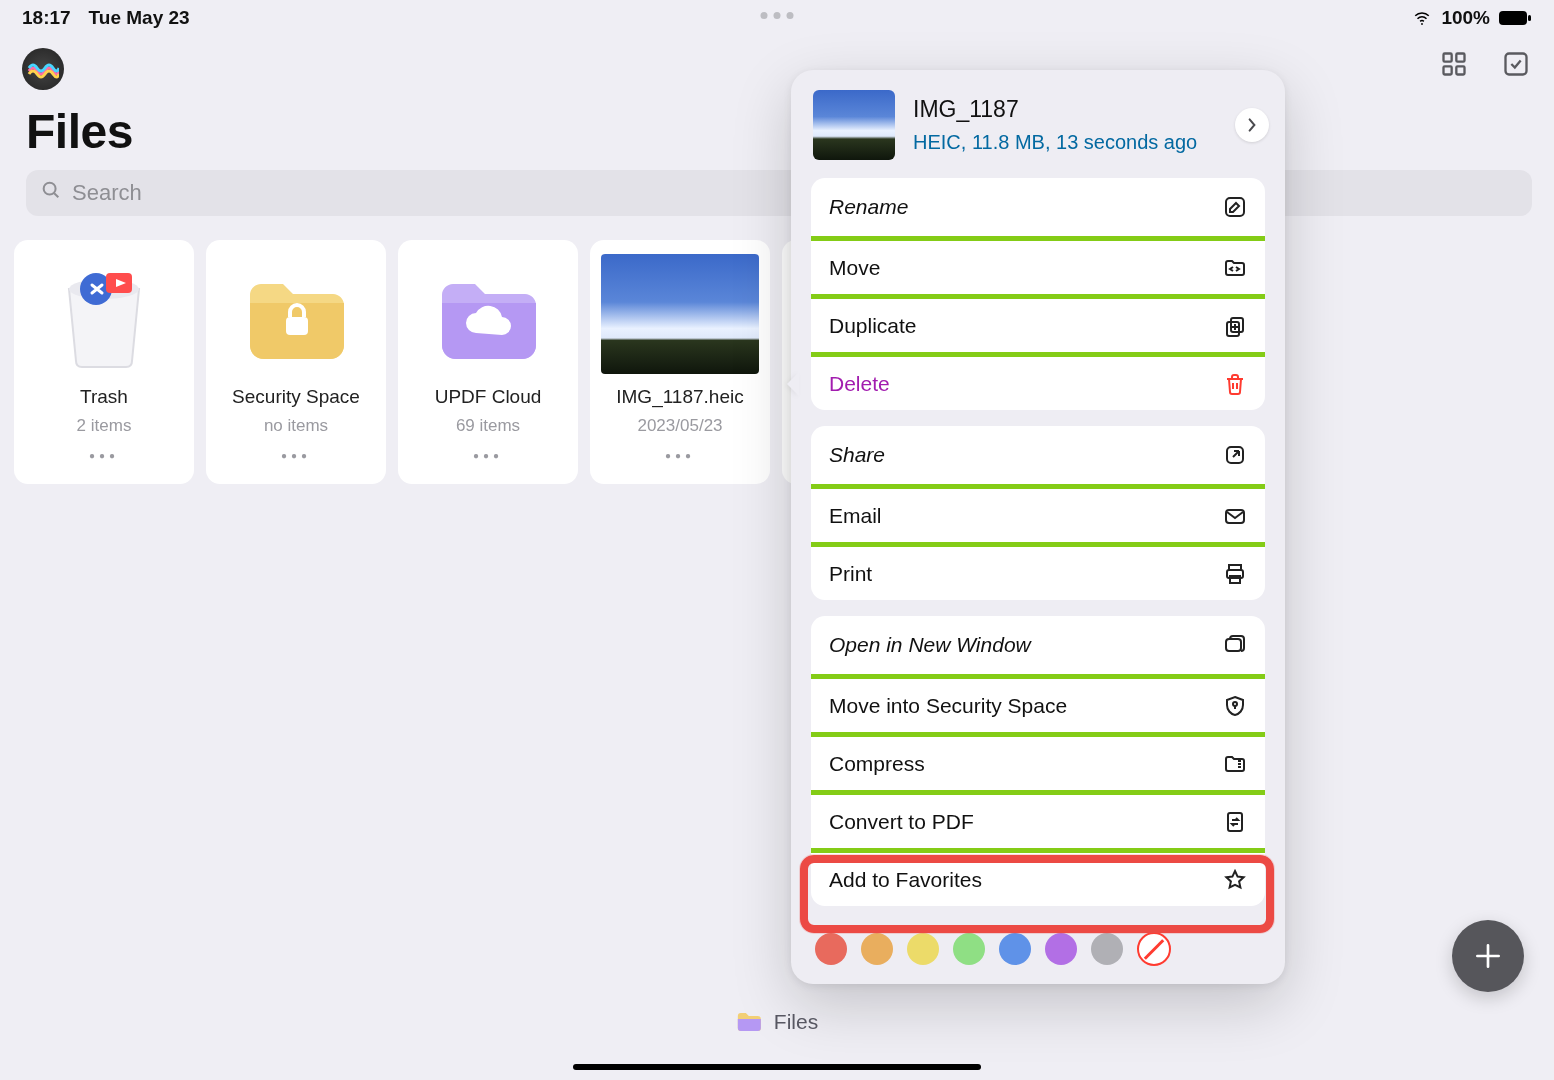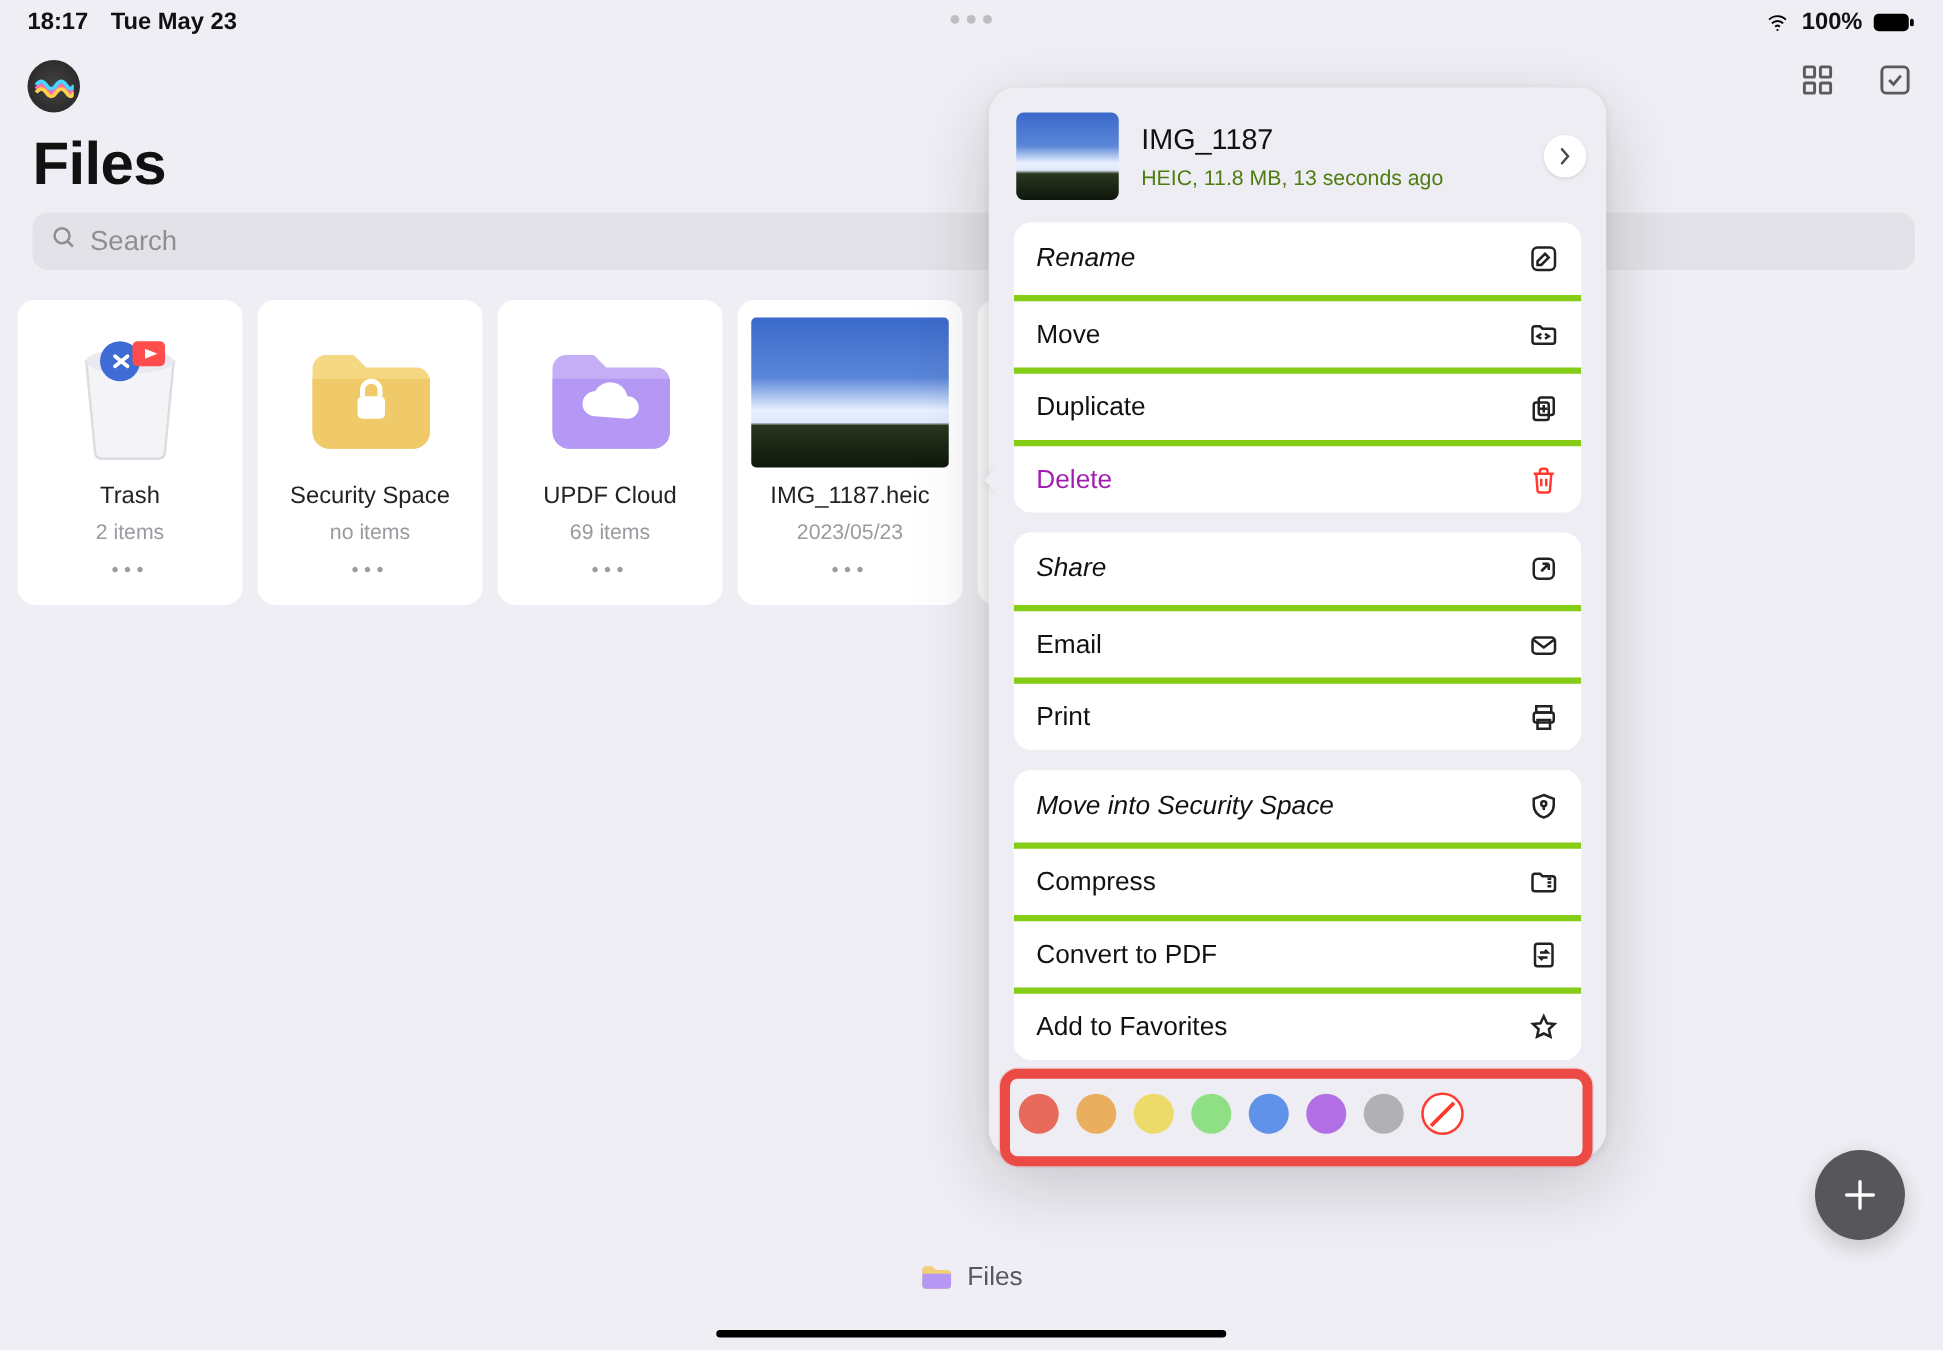--- a/index.html
+++ b/index.html
@@ -35,21 +35,21 @@
   .home-indicator { position:absolute; bottom:10px; left:50%; transform:translateX(-50%); width:408px; height:6px; border-radius:4px; background:#000; }
   
   .add-fab { position:absolute; right:30px; bottom:88px; width:72px; height:72px; border-radius:50%; background:#56565b; color:#fff; display:flex; align-items:center; justify-content:center; box-shadow:0 6px 18px rgba(0,0,0,.18); }
   
   .popover { position:absolute; top:70px; left:791px; width:494px; background:#eeedf3; border-radius:22px; box-shadow:0 20px 60px rgba(0,0,0,.18), 0 2px 8px rgba(0,0,0,.08); padding-bottom:18px; }
   .popover::before { content:""; position:absolute; left:-16px; top:302px; border:12px solid transparent; border-right-color:#eeedf3; filter:drop-shadow(-2px 1px 2px rgba(0,0,0,.05)); }
   .pop-header { display:flex; align-items:center; padding:20px 22px 18px 22px; gap:18px; }
   .pop-thumb { width:82px; height:70px; border-radius:6px; background:linear-gradient(#3b69c9 0%, #5a86d8 38%, #e9f1ff 58%, #dfe9fb 66%, #2a361e 70%, #0f160c 100%); flex:none; }
   .pop-head-text { flex:1; }
   .pop-head-text .fn { font-size:23px; font-weight:500; color:#111; }
-  .pop-head-text .meta { margin-top:8px; font-size:17px; color:#4d7c0f; }
+  .pop-head-text .meta { margin-top:8px; font-size:20px; color:#0369a1; }
   .pop-arrow { width:34px; height:34px; border-radius:50%; background:#fff; display:flex; align-items:center; justify-content:center; box-shadow:0 1px 3px rgba(0,0,0,.12); position:relative; right:-6px; }
   .pop-group { margin:0 20px 16px; background:#fff; border-radius:14px; overflow:hidden; }
   .pop-item { display:flex; align-items:center; justify-content:space-between; height:58px; padding:0 18px; font-size:21px; color:#111; border-top:5px solid #84cc16; }
   .pop-item:first-child { border-top:none;font-style:italic; }
   .pop-item.delete { color:#a21caf; }
   .pop-item .ic { width:24px; height:24px; display:flex; align-items:center; justify-content:center; color:#222; }
   .pop-item.delete .ic { color:#ff3b30; }
   .highlight-ring { position:absolute; border:8px solid #ec4a44; border-radius:14px; pointer-events:none; left:800px; top:855px; width:474px; height:78px; box-shadow:0 0 0 1px rgba(236,74,68,.2);}
   .color-row { display:flex; gap:14px; padding:10px 24px 0; align-items:center; }
   .color-dot { width:32px; height:32px; border-radius:50%; }
@@ -261,20 +261,29 @@
             <rect x="6" y="3" width="12" height="5"></rect>
             <rect x="4" y="8" width="16" height="8" rx="2"></rect>
             <rect x="7" y="14" width="10" height="7"></rect>
           </svg>
         </span>
       </div>
   </div>
 
   <div class="pop-group">
     <div class="pop-item">
+        <span>Open in New Window</span>
+        <span class="ic">
+          <svg width="24" height="24" viewBox="0 0 24 24" fill="none" stroke="currentColor" stroke-width="2">
+            <rect x="3" y="6" width="15" height="12" rx="3"></rect>
+            <path d="M7 6a3 3 0 013-3h8a3 3 0 013 3v9a3 3 0 01-3 3"></path>
+          </svg>
+        </span>
+      </div>
+    <div class="pop-item">
         <span>Move into Security Space</span>
         <span class="ic">
           <svg width="24" height="24" viewBox="0 0 24 24" fill="none" stroke="currentColor" stroke-width="2">
             <path d="M12 3l8 3v5c0 5-3.5 9-8 10-4.5-1-8-5-8-10V6z"></path>
             <circle cx="12" cy="10" r="2"></circle>
             <path d="M12 12v3"></path>
           </svg>
         </span>
       </div>
     <div class="pop-item">

